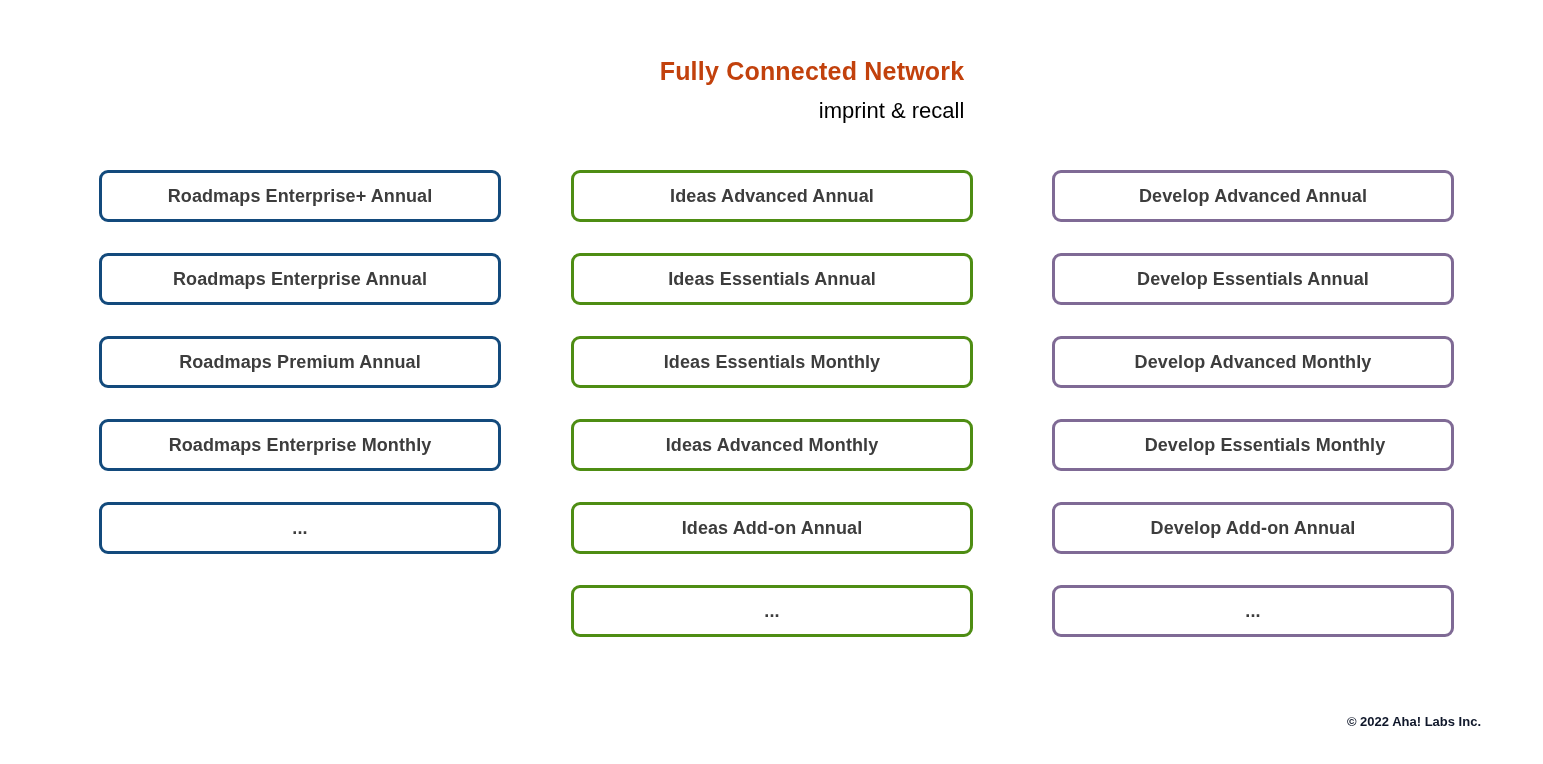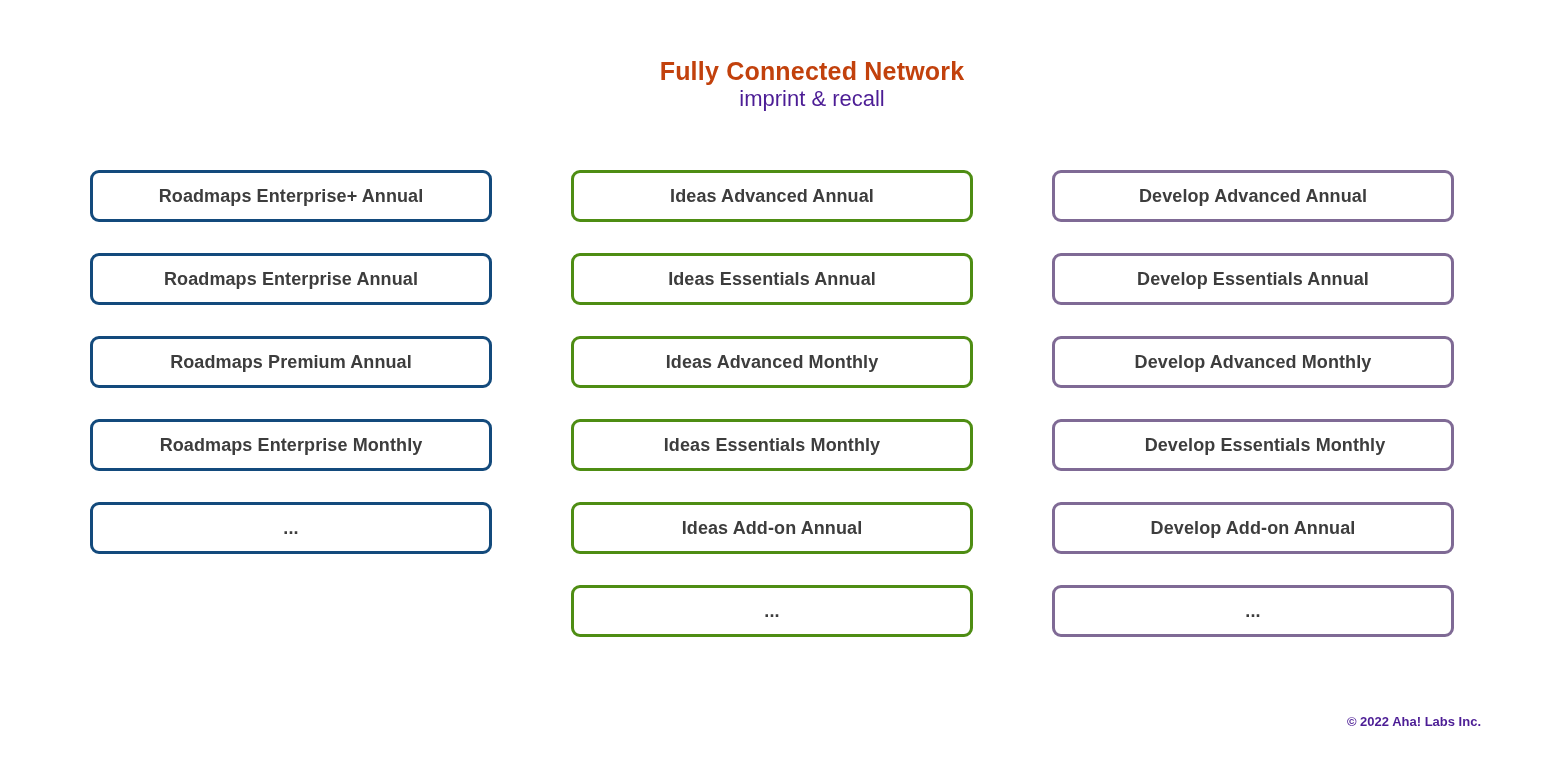--- a/index.html
+++ b/index.html
@@ -23,33 +23,35 @@
     text-align: center;
     white-space: nowrap;
   }
   .heading .title {
     font-size: 25px;
     font-weight: 700;
     color: #c2410c;
     letter-spacing: 0.2px;
   }
   .heading .subtitle {
+    margin-top: 12px;
     font-size: 22px;
     font-weight: 400;
-    color: #4c1d95;
+    color: #000000;
+    text-align: right;
   }
   .column {
     position: absolute;
     top: 170px;
     width: 402px;
     display: flex;
     flex-direction: column;
     gap: 31px;
   }
-  .col-0 { left: 90px; }
+  .col-0 { left: 99px; }
   .col-1 { left: 571px; }
   .col-2 { left: 1052px; }
   .node {
     box-sizing: border-box;
     height: 52px;
     background: #ffffff;
     border: 3px solid #888888;
     border-radius: 9px;
     display: flex;
     align-items: center;
@@ -58,21 +60,21 @@
     font-weight: 600;
     color: #3d3d3d;
     letter-spacing: 0.1px;
   }
   .footer-copyright {
     position: absolute;
     top: 714px;
     right: 62px;
     font-size: 13px;
     font-weight: 600;
-    color: #4c1d95;
+    color: #0f172a;
     white-space: nowrap;
   }
 </style>
 </head>
 <body>
 
 <div class="canvas">
 
   <div class="heading">
     <div class="title">Fully Connected Network</div>
@@ -83,22 +85,22 @@
     <div class="node" style="border-color: rgb(19, 74, 124);">Roadmaps Enterprise+ Annual</div>
     <div class="node" style="border-color: rgb(19, 74, 124);">Roadmaps Enterprise Annual</div>
     <div class="node" style="border-color: rgb(19, 74, 124);">Roadmaps Premium Annual</div>
     <div class="node" style="border-color: rgb(19, 74, 124);">Roadmaps Enterprise Monthly</div>
     <div class="node" style="border-color: rgb(19, 74, 124);">...</div>
   </div>
 
   <div class="column col-1">
     <div class="node" style="border-color: rgb(78, 141, 19);">Ideas Advanced Annual</div>
     <div class="node" style="border-color: rgb(78, 141, 19);">Ideas Essentials Annual</div>
+    <div class="node" style="border-color: rgb(78, 141, 19);">Ideas Essentials Monthly</div>
     <div class="node" style="border-color: rgb(78, 141, 19);">Ideas Advanced Monthly</div>
-    <div class="node" style="border-color: rgb(78, 141, 19);">Ideas Essentials Monthly</div>
     <div class="node" style="border-color: rgb(78, 141, 19);">Ideas Add-on Annual</div>
     <div class="node" style="border-color: rgb(78, 141, 19);">...</div>
   </div>
 
   <div class="column col-2">
     <div class="node" style="border-color: rgb(127, 106, 149);">Develop Advanced Annual</div>
     <div class="node" style="border-color: rgb(127, 106, 149);">Develop Essentials Annual</div>
     <div class="node" style="border-color: rgb(127, 106, 149);">Develop Advanced Monthly</div>
     <div class="node" style="border-color: rgb(127, 106, 149); padding-left: 24px;">Develop Essentials Monthly</div>
     <div class="node" style="border-color: rgb(127, 106, 149);">Develop Add-on Annual</div>

